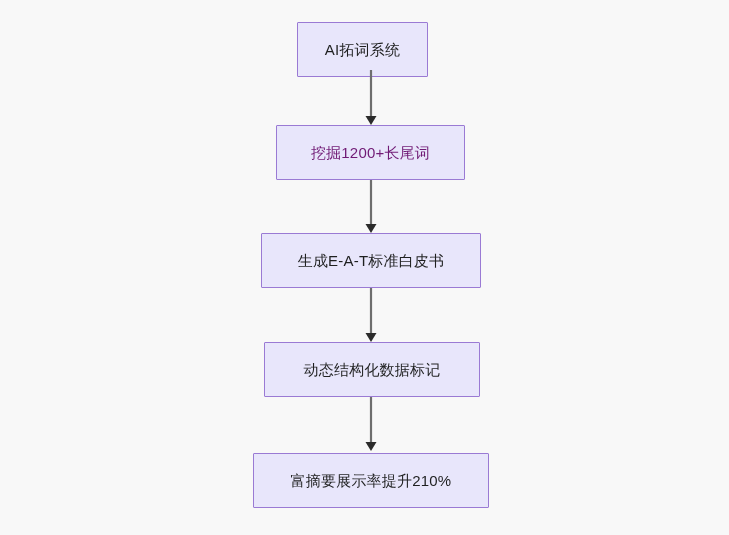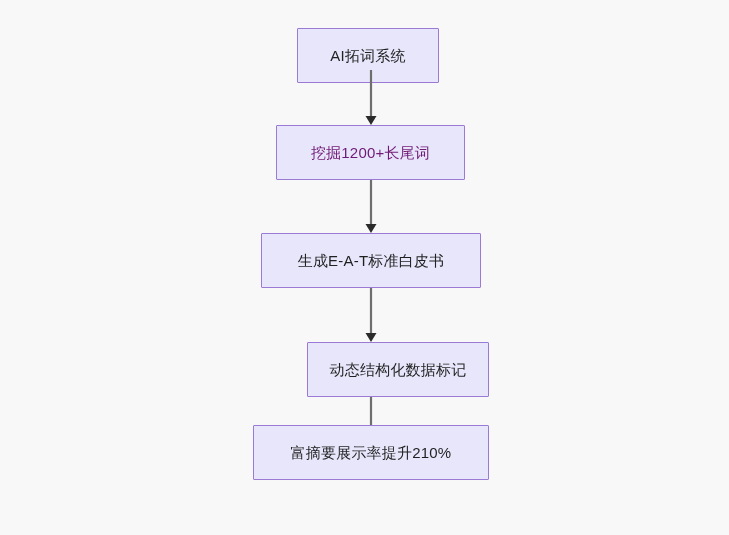--- a/index.html
+++ b/index.html
@@ -46,21 +46,21 @@
   .edge svg {
     display: block;
     overflow: visible;
   }
 </style>
 </head>
 <body>
 
 <div id="flowchart-canvas">
 
-  <div class="node" style="left: 297px; top: 28px; width: 142px; height: 55px; background: rgb(232, 230, 251); border-color: rgb(154, 122, 212);">
+  <div class="node" style="left: 297px; top: 22px; width: 131px; height: 55px; background: rgb(232, 230, 251); border-color: rgb(154, 122, 212);">
     <span class="node-label" style="color: rgb(31, 32, 32);">AI拓词系统</span>
   </div>
 
   <div class="edge" style="left: 359px; top: 70px; height: 55px;">
     <svg width="24" height="55" viewBox="0 0 24 55">
         <line x1="12" y1="0" x2="12" y2="47" stroke="#6e6e6e" stroke-width="2.2"></line>
         <polygon points="6.5,46 17.5,46 12,55" fill="#2b2b2b"></polygon>
       </svg>
   </div>
 
@@ -79,28 +79,28 @@
     <span class="node-label" style="color: rgb(31, 32, 32);">生成E-A-T标准白皮书</span>
   </div>
 
   <div class="edge" style="left: 359px; top: 288px; height: 54px;">
     <svg width="24" height="54" viewBox="0 0 24 54">
         <line x1="12" y1="0" x2="12" y2="46" stroke="#6e6e6e" stroke-width="2.2"></line>
         <polygon points="6.5,45 17.5,45 12,54" fill="#2b2b2b"></polygon>
       </svg>
   </div>
 
-  <div class="node" style="left: 264px; top: 342px; width: 182px; height: 55px; background: rgb(232, 230, 251); border-color: rgb(154, 122, 212); margin-left: 43px;">
+  <div class="node" style="left: 264px; top: 342px; width: 216px; height: 55px; background: rgb(232, 230, 251); border-color: rgb(154, 122, 212);">
     <span class="node-label" style="color: rgb(31, 32, 32);">动态结构化数据标记</span>
   </div>
 
   <div class="edge" style="left: 359px; top: 397px; height: 54px;">
     <svg width="24" height="54" viewBox="0 0 24 54">
         <line x1="12" y1="0" x2="12" y2="46" stroke="#6e6e6e" stroke-width="2.2"></line>
         <polygon points="6.5,45 17.5,45 12,54" fill="#2b2b2b"></polygon>
       </svg>
   </div>
 
-  <div class="node" style="left: 253px; top: 425px; width: 236px; height: 55px; background: rgb(232, 230, 251); border-color: rgb(154, 122, 212);">
+  <div class="node" style="left: 253px; top: 453px; width: 236px; height: 55px; background: rgb(232, 230, 251); border-color: rgb(154, 122, 212);">
     <span class="node-label" style="color: rgb(31, 32, 32);">富摘要展示率提升210%</span>
   </div>
 
 </div>
 
 </body></html>

